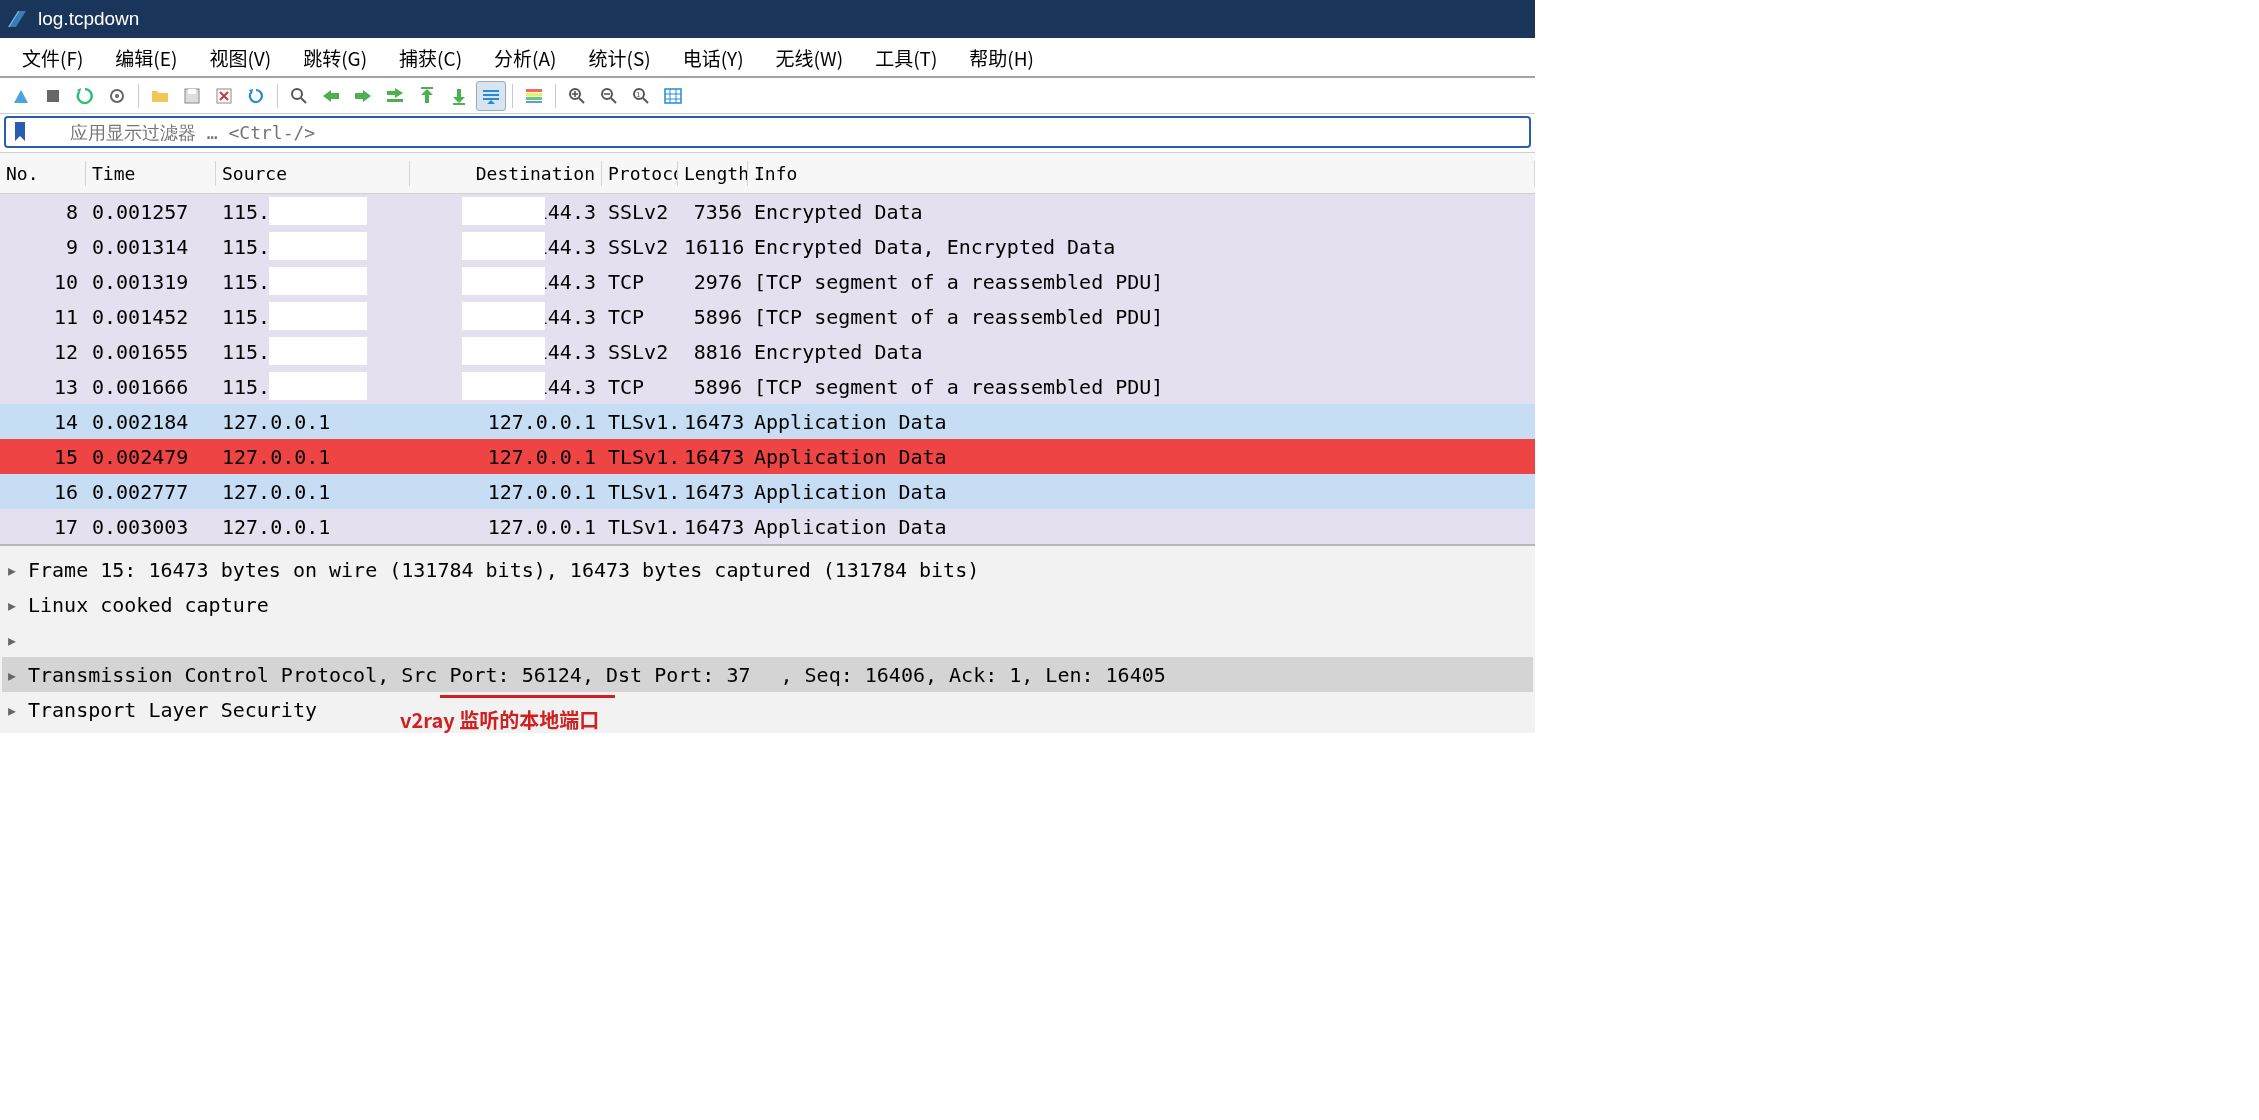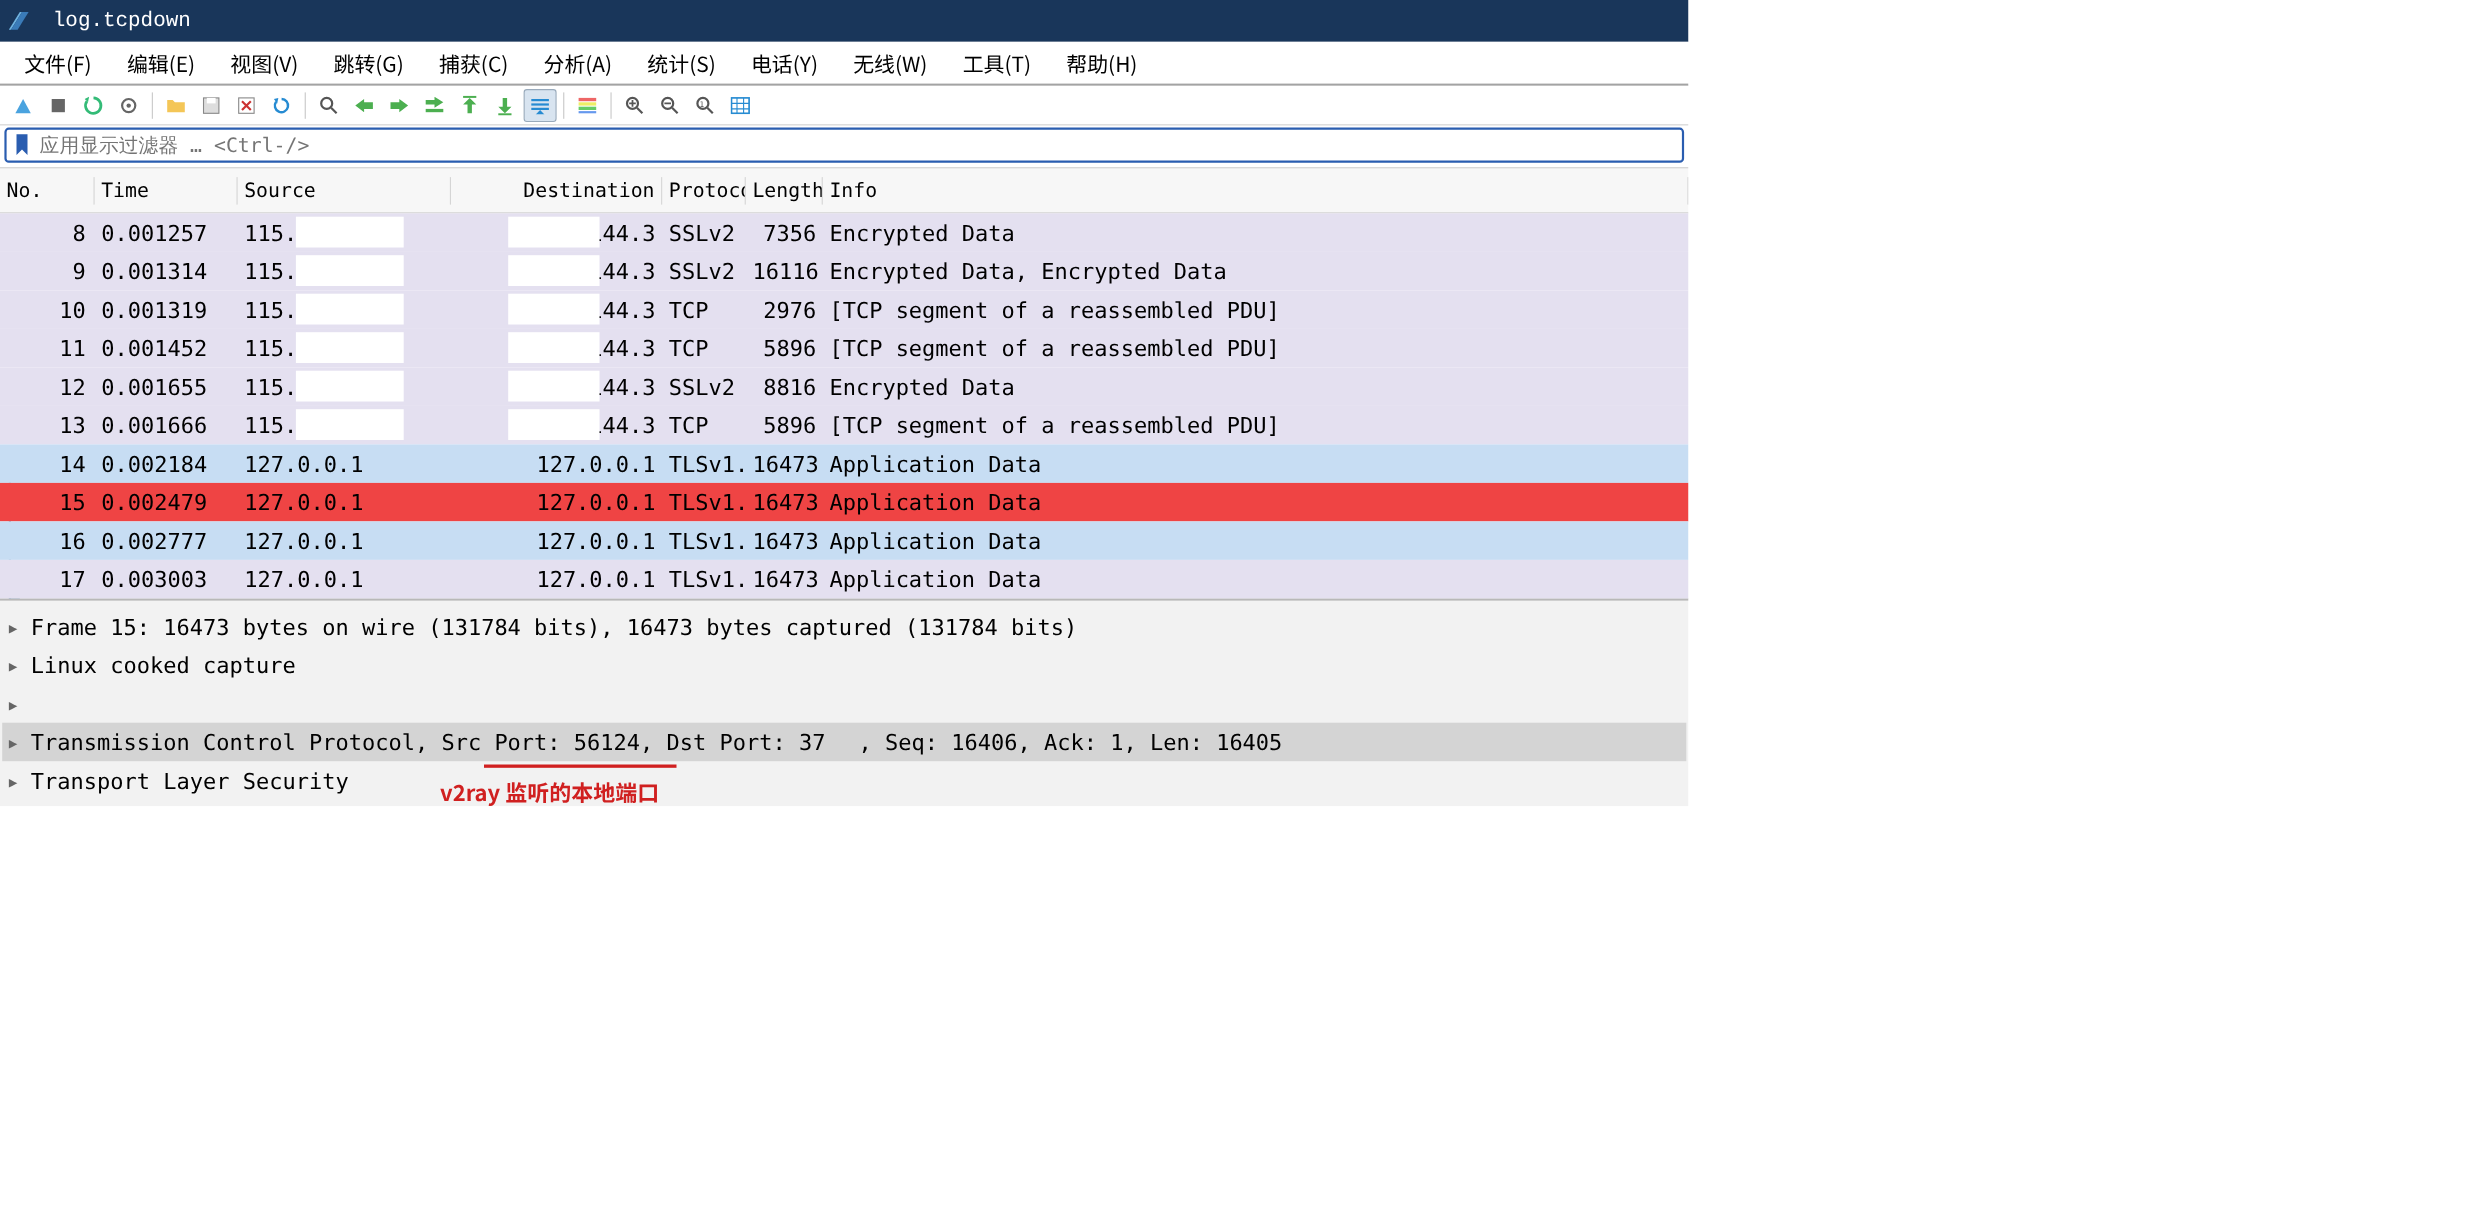--- a/index.html
+++ b/index.html
@@ -2,37 +2,37 @@
 <html><head>
 <meta charset="utf-8">
 <style>
   * { box-sizing: border-box; }
   html, body { margin: 0; padding: 0; font-family: "DejaVu Sans Mono", "Consolas", monospace; font-size: 18px; color: #000; background: #fff; }
   body { width: 1535px; }
 
   
   .titlebar { background: #19365a; color: #fff; height: 38px; display: flex; align-items: center; padding: 0 6px; }
   .titlebar .logo { width: 24px; height: 24px; margin-right: 8px; }
-  .titlebar .title { font-family: Liberation Mono, monospace; font-size: 19px; margin-left: 10px; }
+  .titlebar .title { font-family: Liberation Sans, sans-serif; font-size: 19px; }
 
   
   .menubar { background: #fff; height: 40px; display: flex; align-items: center; padding: 0 6px; border-bottom: 2px solid #a3a3a3; font-family: "Noto Sans CJK SC", "SimSun", sans-serif; font-size: 19px; }
   .menubar .menu-item { padding: 4px 16px; cursor: default; }
 
   
   .toolbar { background: #fff; height: 36px; display: flex; align-items: center; padding: 2px 6px; gap: 2px; border-bottom: 1px solid #d0d0d0; }
   .toolbar .tbtn { width: 30px; height: 30px; display: inline-flex; align-items: center; justify-content: center; border: 1px solid transparent; border-radius: 3px; }
   .toolbar .sep { width: 1px; height: 24px; background: #c8c8c8; margin: 0 4px; }
   .toolbar .tbtn.active { background:#d8e4f0; border-color:#9ab; }
 
   
   .filterbar { height: 38px; display: flex; align-items: stretch; padding: 2px 4px 4px 4px; }
   .filter-wrap { flex: 1; display: flex; align-items: center; border: 2px solid #2a5db0; border-radius: 4px; background: #fff; }
   .bookmark { width: 28px; display:flex; align-items:center; justify-content:center; }
-  .filter-input { flex:1; border:none; outline:none; font-family: "DejaVu Sans Mono", monospace; font-size: 18px; color:#7f1d1d; padding: 4px 2px; background: transparent; }
+  .filter-input { flex:1; border:none; outline:none; font-family: "DejaVu Sans Mono", monospace; font-size: 18px; color:#7f1d1d; padding: 4px 2px; background: transparent; margin-left: 34px; }
 
   
   .pkt-header { display: flex; background: #f7f7f7; border-top: 1px solid #d0d0d0; border-bottom: 1px solid #d0d0d0; height: 42px; align-items:center; font-family: "DejaVu Sans Mono", monospace; font-size: 18px; }
   .pkt-header .col, .pkt-row .col { border-right: 1px solid #e9e9e9; padding: 2px 6px; overflow: hidden; white-space: nowrap; }
   .pkt-header .col { border-right: 1px solid #d5d5d5; }
   .col-no   { width: 86px;  text-align:left; }
   .col-time { width: 130px; text-align:left; }
   .col-src  { width: 194px; text-align:left; }
   .col-dst  { width: 192px; text-align:right; }
   .col-prot { width: 76px;  text-align:left; }

